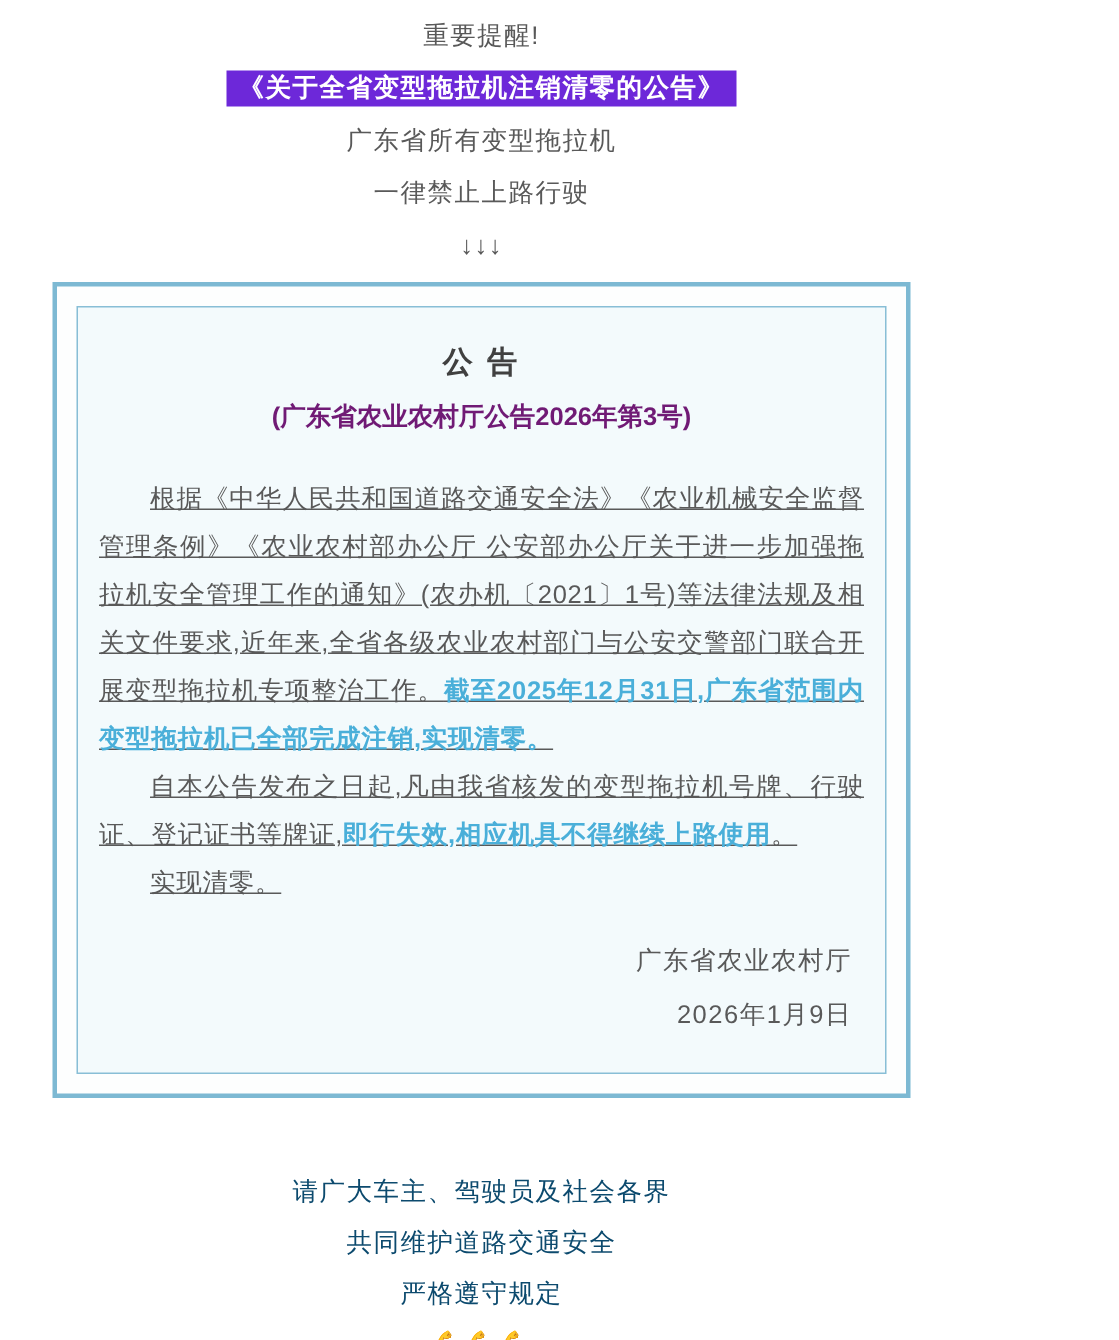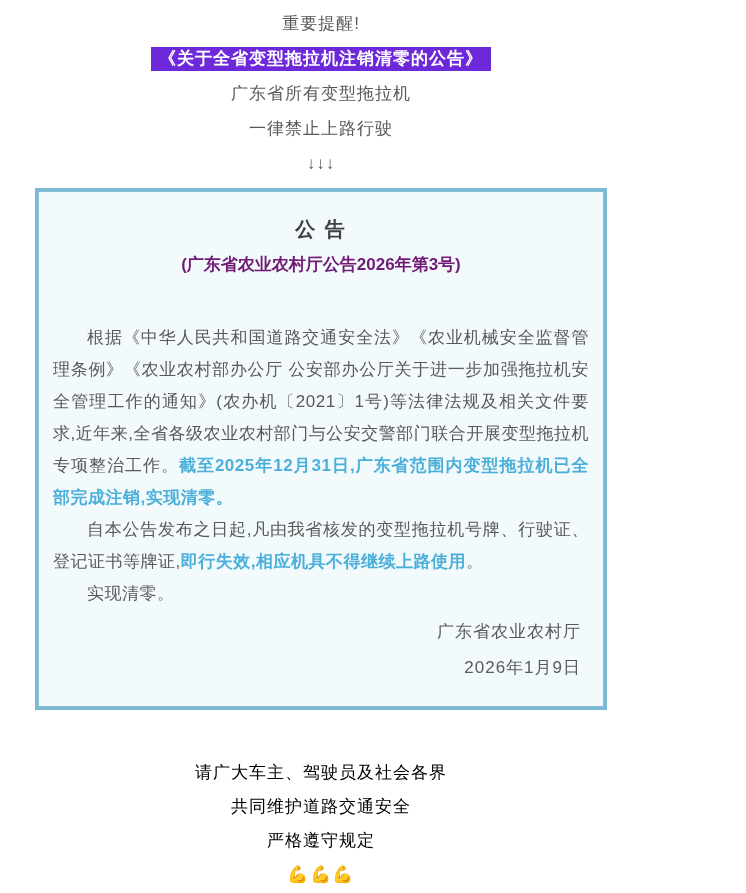--- a/index.html
+++ b/index.html
@@ -37,21 +37,21 @@
     color: #8a8a8a;
     font-size: 18px;
     letter-spacing: 6px;
   }
 
   
   .notice-box {
     margin: 7px 35px 0 35px;
     border: 3px solid #7db9d3;
     background: #fdfefe;
-    padding: 0;
+    padding: 13px;
   }
   .notice-inner {
     border: 1px solid #88bed6;
     background: #f3fafc;
     padding: 14px 14px 20px 14px;
   }
   .notice-title {
     text-align: center;
     font-size: 20px;
     font-weight: bold;
@@ -61,50 +61,50 @@
     margin-top: 8px;
   }
   .notice-subtitle {
     text-align: center;
     font-size: 17px;
     font-weight: bold;
     color: #701a75;
     line-height: 26px;
     margin-top: 8px;
   }
-  .notice-body { margin-top: 44px; }
+  .notice-body { margin-top: 26px; text-decoration: underline; }
   .para {
     font-size: 17px;
     line-height: 32px;
     text-align: justify;
     text-indent: 2em;
     color: #595959;
     letter-spacing: 0.5px;
   }
   .blue {
     color: #4aafd9;
     font-weight: bold;
   }
-  .sign-block { margin-top: 4px; }
+  .sign-block { margin-top: 18px; }
   .sign {
     text-align: right;
     font-size: 17px;
     line-height: 36px;
     color: #595959;
     padding-right: 8px;
     letter-spacing: 1px;
   }
 
   
   .outro { text-align: center; margin-top: 46px; }
   .outro .line {
     font-size: 17px;
     line-height: 34px;
     height: 34px;
-    color: #000000;
+    color: #0c4a6e;
     letter-spacing: 1px;
   }
   .emoji-line {
     color: #f2b33d;
     font-size: 20px;
     letter-spacing: 2px;
     height: 36px;
     line-height: 36px;
   }
 </style>

